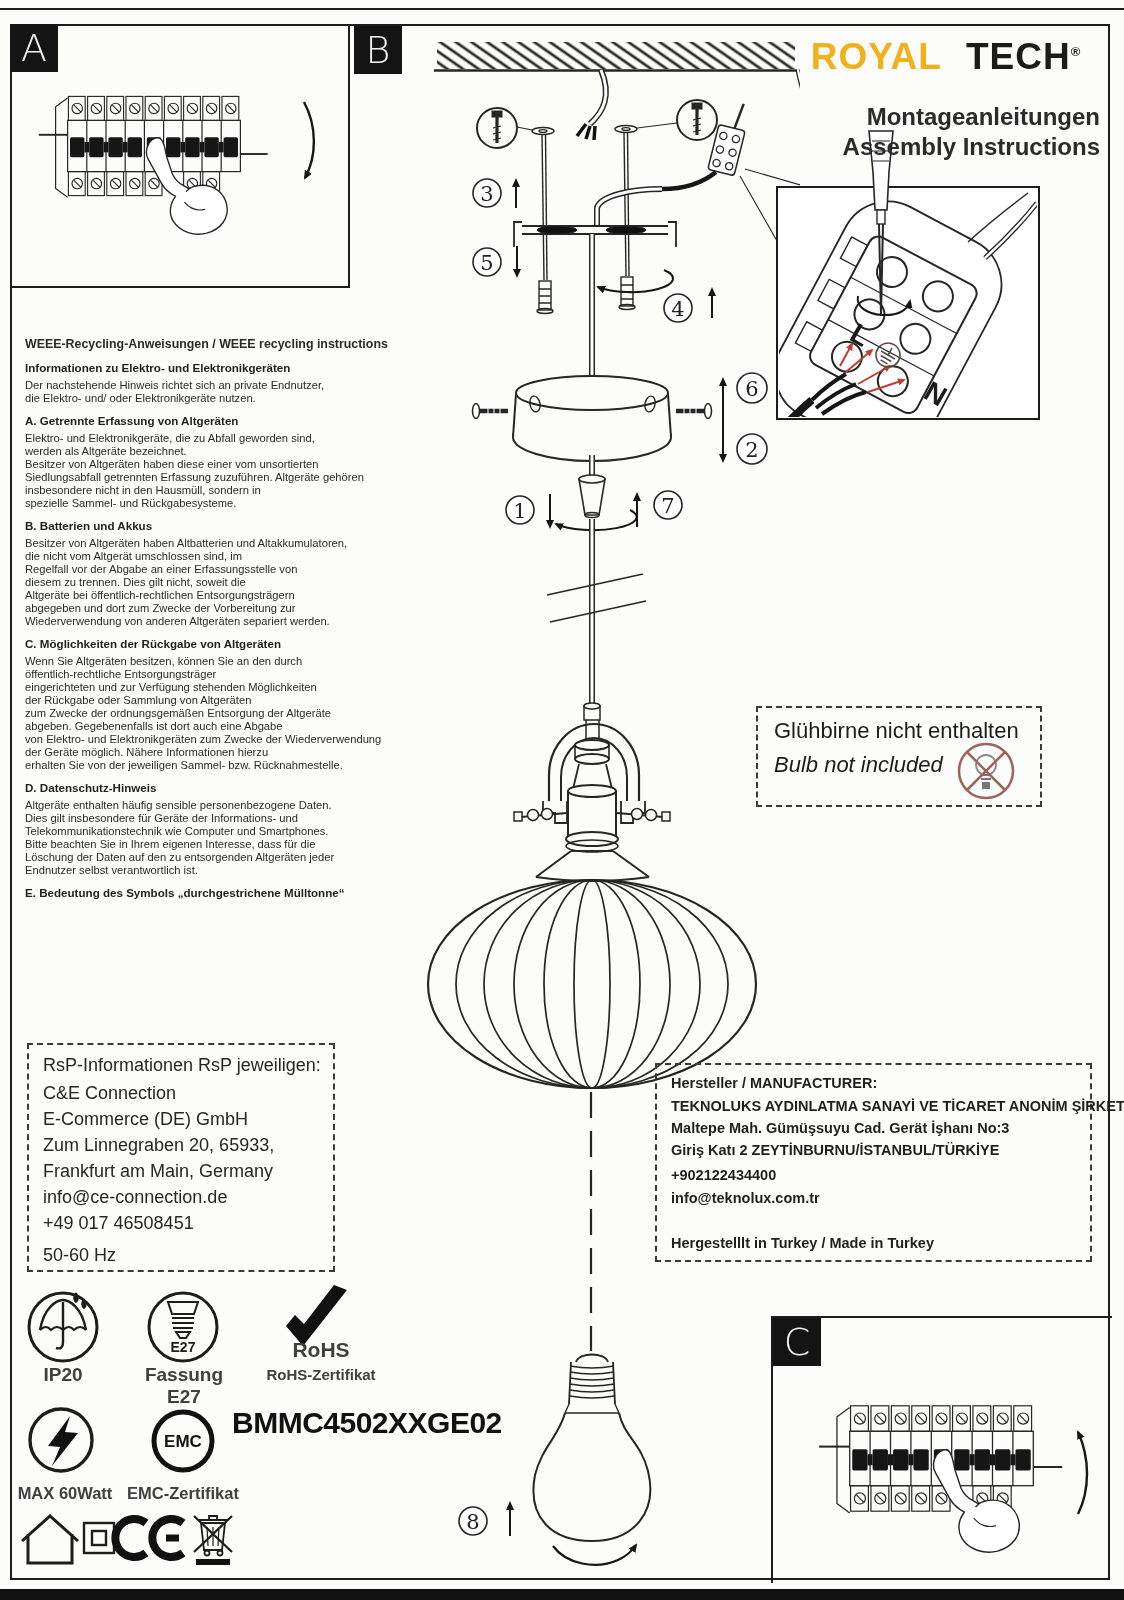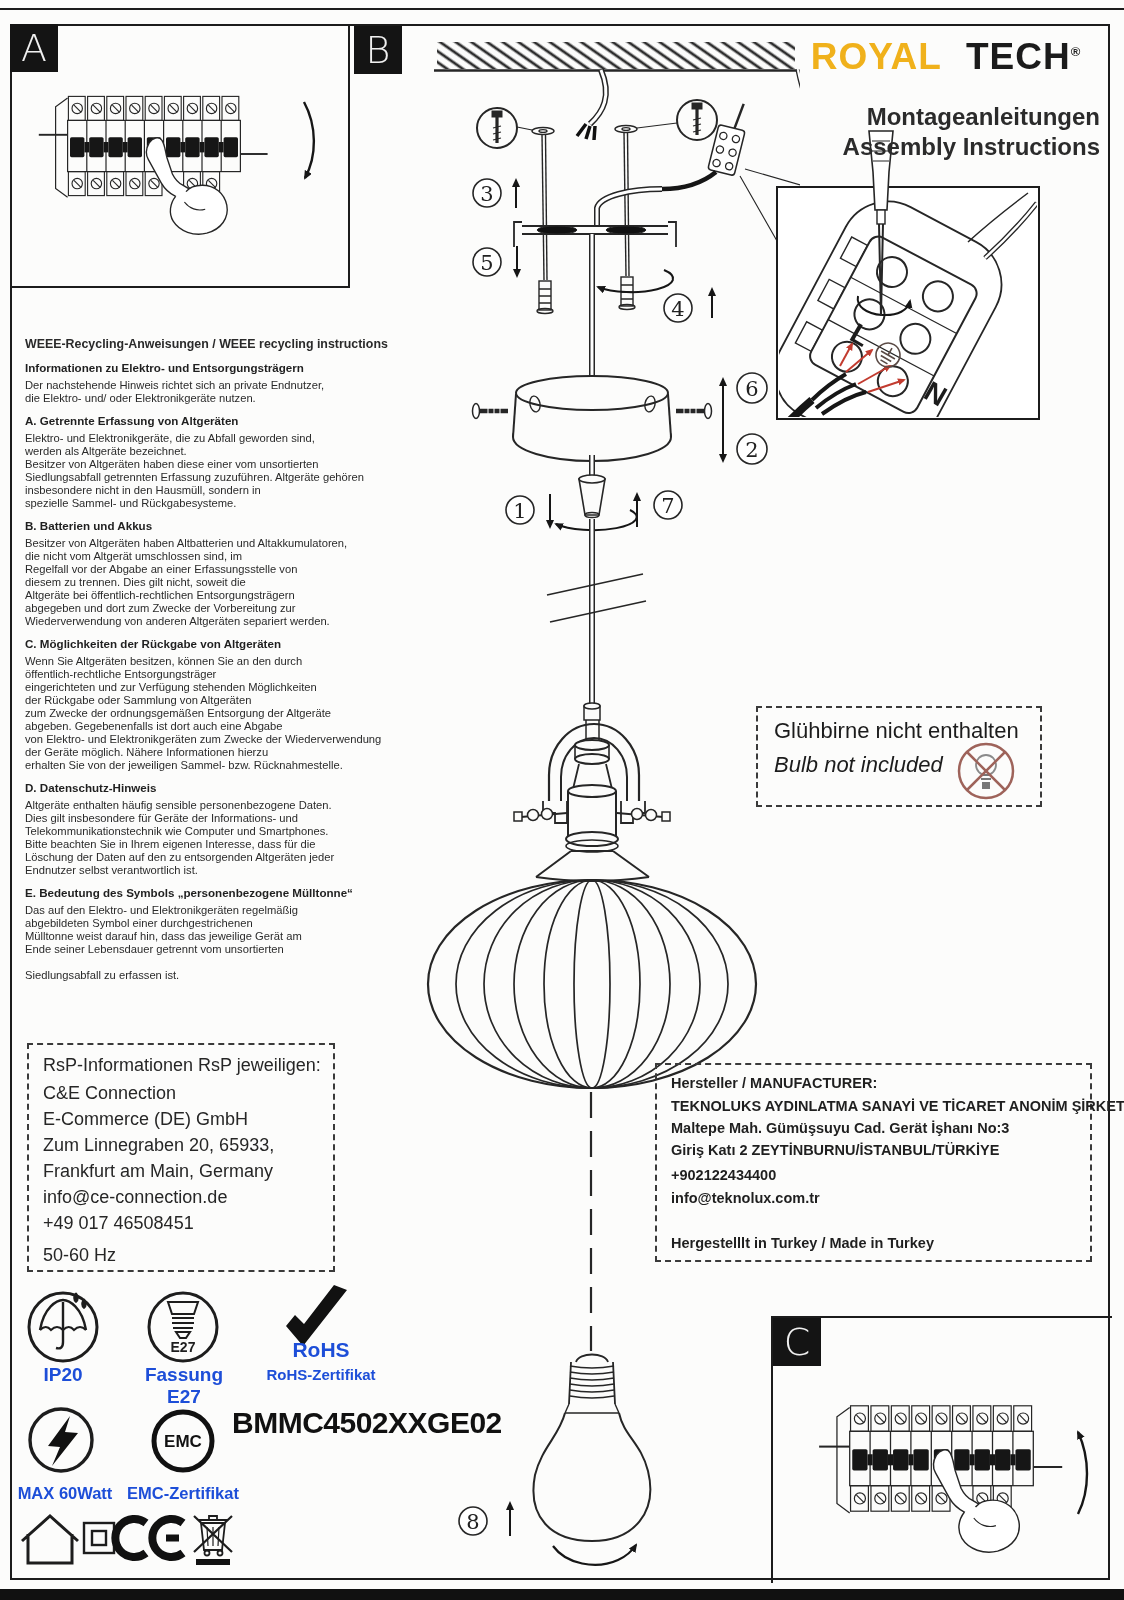--- a/index.html
+++ b/index.html
@@ -23,21 +23,21 @@
   .weee .t{font-size:12.4px;font-weight:bold;margin:0 0 10px 0;}
   .weee p{font-size:11.2px;line-height:13px;margin:0;white-space:pre-line;color:#2a2a2a;}
   .dashbox{border:2px dashed #3a3a3a;box-sizing:border-box;}
   .bulbbox{left:756px;top:706px;width:286px;height:101px;}
   .bulbbox .l1{position:absolute;left:16px;top:10px;font-size:22px;color:#1c1c1c;}
   .bulbbox .l2{position:absolute;left:16px;top:44px;font-size:22px;color:#1c1c1c;font-style:italic;}
   .rspbox{left:27px;top:1043px;width:308px;height:229px;}
   .rspbox .ln{position:absolute;left:14px;font-size:18px;color:#262626;white-space:nowrap;}
   .manbox{left:655px;top:1063px;width:437px;height:199px;}
   .manbox .ln{position:absolute;left:14px;font-size:14.5px;font-weight:bold;color:#1f1f1f;white-space:nowrap;}
-  .certlbl{position:absolute;text-align:center;font-weight:bold;color:#1d4ed8;}
+  .certlbl{position:absolute;text-align:center;font-weight:bold;color:#404040;}
   .pcode{left:232px;top:1406px;font-size:30px;font-weight:bold;letter-spacing:-0.5px;color:#111;font-family:"Liberation Sans",sans-serif;}
   svg{display:block;}
   svg text{font-family:"Liberation Sans",sans-serif;}
   .stepnum{font-family:"DejaVu Serif",serif;font-size:21px;fill:#222;}
 </style>
 </head>
 <body>
 
 <div class="page">
 
@@ -431,21 +431,21 @@
   <div class="abs logo">
     <span class="royal">ROYAL</span><span class="tech">TECH</span><span class="reg">®</span>
   </div>
   <div class="abs subtitle">
     <div>Montageanleitungen</div>
     <div>Assembly Instructions</div>
   </div>
 
   <div class="abs weee">
     <p class="t">WEEE-Recycling-Anweisungen / WEEE recycling instructions</p>
-    <h3>Informationen zu Elektro- und Entsorgungsträgern</h3>
+    <h3>Informationen zu Elektro- und Elektronikgeräten</h3>
     <p>Der nachstehende Hinweis richtet sich an private Endnutzer,
  die Elektro- und/ oder Elektronikgeräte nutzen.</p>
     <h3>A. Getrennte Erfassung von Altgeräten</h3>
     <p>Elektro- und Elektronikgeräte, die zu Abfall geworden sind,
  werden als Altgeräte bezeichnet.
 Besitzer von Altgeräten haben diese einer vom unsortierten
 Siedlungsabfall getrennten Erfassung zuzuführen. Altgeräte gehören
 insbesondere nicht in den Hausmüll, sondern in
 spezielle Sammel- und Rückgabesysteme.</p>
     <h3>B. Batterien und Akkus</h3>
@@ -466,27 +466,21 @@
  von Elektro- und Elektronikgeräten zum Zwecke der Wiederverwendung
 der Geräte möglich. Nähere Informationen hierzu
 erhalten Sie von der jeweiligen Sammel- bzw. Rücknahmestelle.</p>
     <h3>D. Datenschutz-Hinweis</h3>
     <p>Altgeräte enthalten häufig sensible personenbezogene Daten.
 Dies gilt insbesondere für Geräte der Informations- und
 Telekommunikationstechnik wie Computer und Smartphones.
  Bitte beachten Sie in Ihrem eigenen Interesse, dass für die
 Löschung der Daten auf den zu entsorgenden Altgeräten jeder
 Endnutzer selbst verantwortlich ist.</p>
-    <h3>E. Bedeutung des Symbols „personenbezogene Mülltonne“</h3>
-    <p>Das auf den Elektro- und Elektronikgeräten regelmäßig
- abgebildeten Symbol einer durchgestrichenen
-Mülltonne weist darauf hin, dass das jeweilige Gerät am
-Ende seiner Lebensdauer getrennt vom unsortierten
-
-Siedlungsabfall zu erfassen ist.</p>
+    <h3>E. Bedeutung des Symbols „durchgestrichene Mülltonne“</h3>
   </div>
 
   <div class="abs dashbox bulbbox">
     <div class="l1">Glühbirne nicht enthalten</div>
     <div class="l2">Bulb not included</div>
     <svg class="abs" style="left:194px;top:30px" width="68" height="66" viewBox="0 0 68 66">
       <circle cx="34" cy="33" r="27" fill="none" stroke="#9E635A" stroke-width="2.5"></circle>
       <circle cx="34" cy="27" r="10" fill="none" stroke="#8a8a8a" stroke-width="1.8"></circle>
       <path d="M29,37 h10 M29,41 h10 M30,45 h8" stroke="#777" stroke-width="2"></path>
       <rect x="30" y="46" width="8" height="5" fill="#777"></rect>

